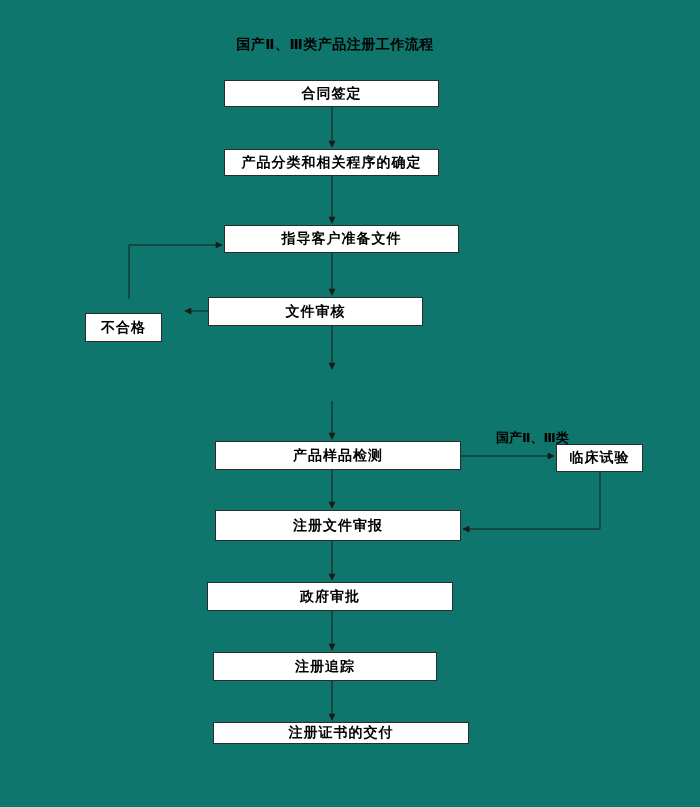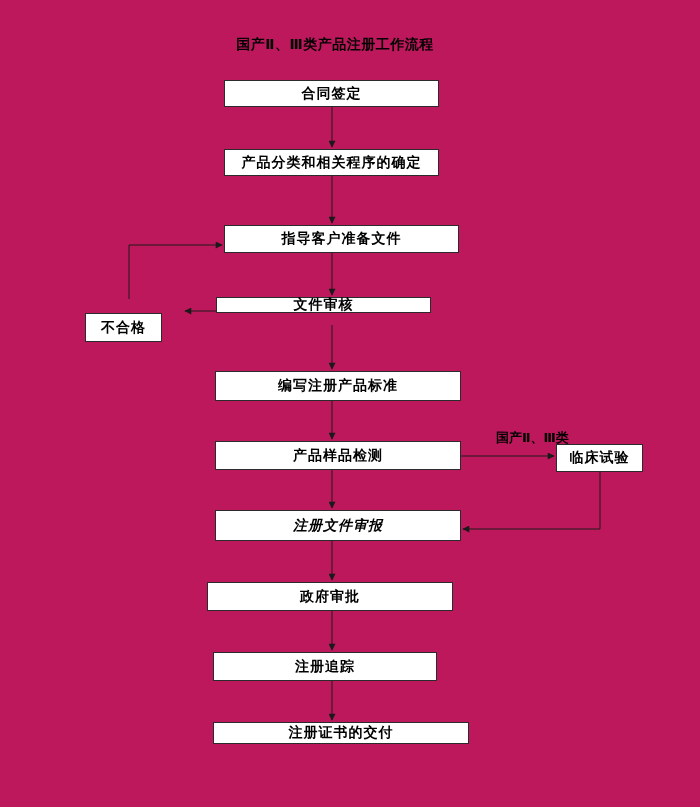--- a/index.html
+++ b/index.html
@@ -5,21 +5,21 @@
   html, body {
     margin: 0;
     padding: 0;
     background: #ffffff;
     font-family: "Liberation Sans", "DejaVu Sans", sans-serif;
   }
   .canvas {
     position: relative;
     width: 700px;
     height: 807px;
-    background: #be185d;
+    background: #0f766e;
     overflow: hidden;
   }
   .diagram-title {
     position: absolute;
     left: 160px;
     top: 36px;
     width: 350px;
     text-align: center;
     font-size: 14px;
     font-weight: bold;
@@ -50,26 +50,26 @@
     position: absolute;
     font-size: 13px;
     font-weight: bold;
     color: #000000;
     white-space: nowrap;
   }
   
   .b-contract   { left:224px; top:80px;  width:215px; height:27px; }
   .b-classify   { left:224px; top:149px; width:215px; height:27px; }
   .b-guide      { left:224px; top:225px; width:235px; height:28px; }
-  .b-review     { left:216px; top:297px; width:215px; height:16px; }
+  .b-review     { left:208px; top:297px; width:215px; height:29px; }
   .b-unqual     { left:85px;  top:313px; width:77px;  height:29px; }
   .b-standard   { left:215px; top:371px; width:246px; height:30px; }
   .b-sample     { left:215px; top:441px; width:246px; height:29px; }
   .b-clinical   { left:556px; top:444px; width:87px;  height:28px; }
-  .b-submit     { left:215px; top:510px; width:246px; height:31px;font-style:italic; }
+  .b-submit     { left:215px; top:510px; width:246px; height:31px; }
   .b-gov        { left:207px; top:582px; width:246px; height:29px; }
   .b-track      { left:213px; top:652px; width:224px; height:29px; }
   .b-cert       { left:213px; top:722px; width:256px; height:22px; }
   .l-domestic   { left:464px; top:429px;padding-left:32px; }
 </style>
 </head>
 <body>
 
 <div class="canvas">
 
@@ -96,21 +96,20 @@
       <path d="M461,456 L554,456" marker-end="url(#arrow)"></path>
       <path d="M600,472 L600,529 L463,529" marker-end="url(#arrow)"></path>
     </g>
   </svg>
 
   <div class="fbox b-contract">合同签定</div>
   <div class="fbox b-classify">产品分类和相关程序的确定</div>
   <div class="fbox b-guide">指导客户准备文件</div>
   <div class="fbox b-review">文件审核</div>
   <div class="fbox b-unqual">不合格</div>
-  <div class="fbox b-standard">编写注册产品标准</div>
   <div class="fbox b-sample">产品样品检测</div>
   <div class="fbox b-clinical">临床试验</div>
   <div class="fbox b-submit">注册文件审报</div>
   <div class="fbox b-gov">政府审批</div>
   <div class="fbox b-track">注册追踪</div>
   <div class="fbox b-cert">注册证书的交付</div>
 
   <div class="edge-label l-domestic">国产Ⅱ、Ⅲ类</div>
 
 </div>

